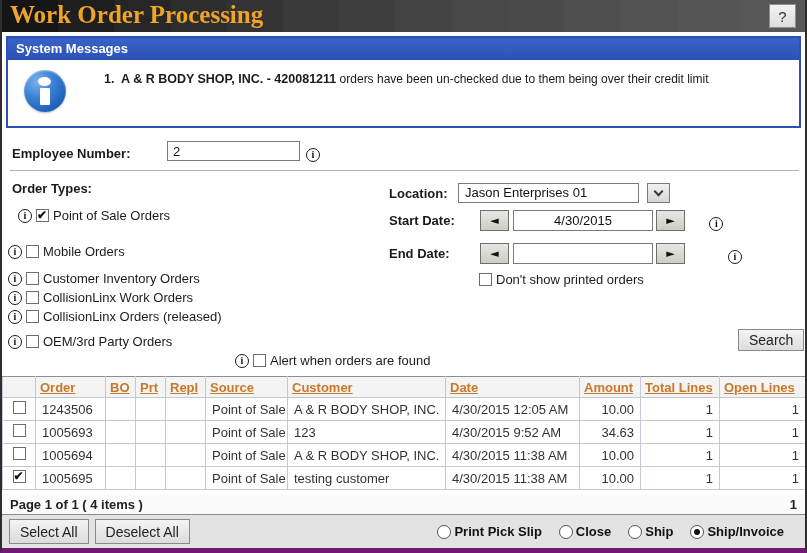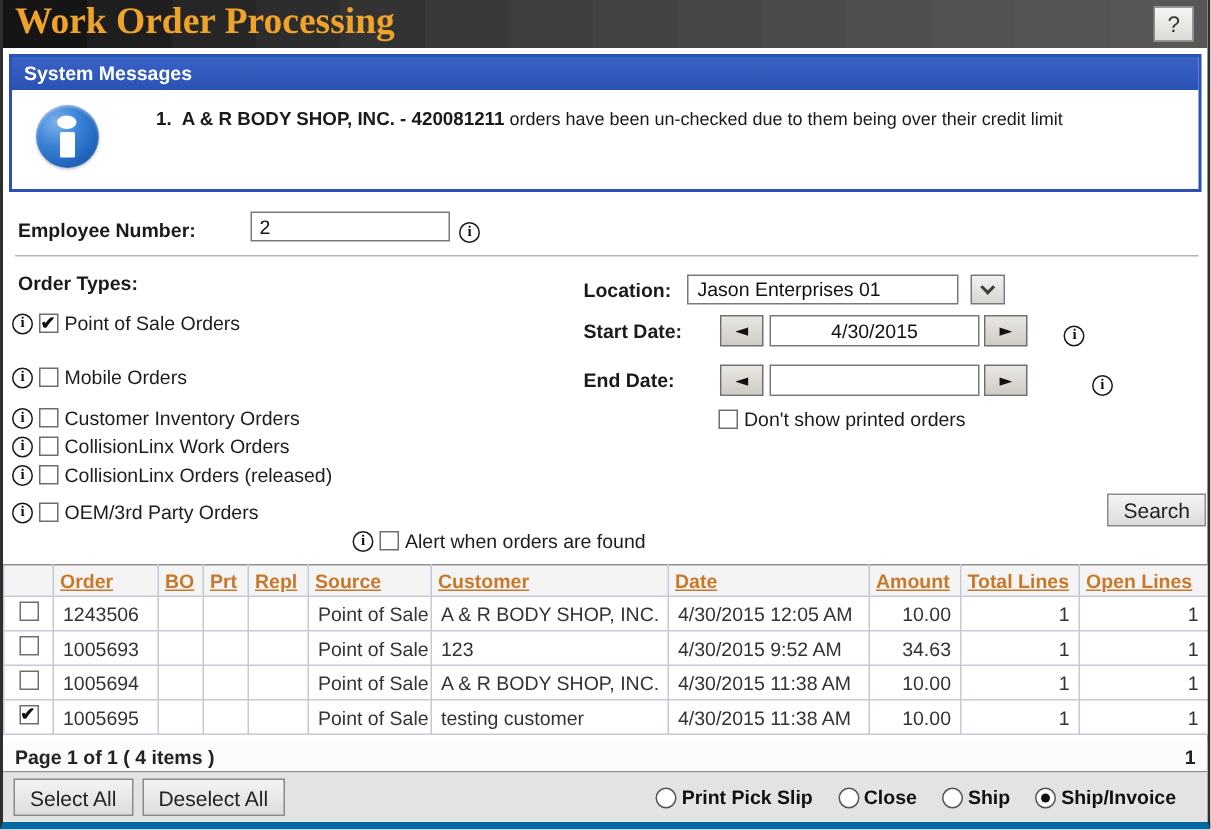--- a/index.html
+++ b/index.html
@@ -1,20 +1,20 @@
 <!DOCTYPE html>
 <html style="--title-gold: #EFA32B; --panel-blue: #2B51B5; --link-orange: #C9782A; --info-blue: #2E77D0;"><head>
 <meta charset="utf-8">
 <style>
   * { box-sizing: border-box; margin: 0; padding: 0; }
   body { font-family: "Liberation Sans", sans-serif; background: #fff; }
   .window {
     position: relative; width: 807px; height: 553px; background: #fff;
     border-left: 2px solid #2e2e2e; border-right: 2px solid #2e2e2e;
-    border-bottom: 5px solid #0369a1; overflow: hidden;
+    border-bottom: 5px solid #701a75; overflow: hidden;
   }
   .abs { position: absolute; }
 
   
   .titlebar {
     position: absolute; left: 0; top: 0; width: 100%; height: 32px;
     background: linear-gradient(to right,
       #151515 0%, #151515 7%, #1e1e1e 7%, #1e1e1e 14%, #262626 14%, #262626 21%,
       #2d2d2d 21%, #2d2d2d 28%, #333 28%, #333 35%, #393939 35%, #393939 42%,
       #3e3e3e 42%, #3e3e3e 49%, #434343 49%, #434343 56%, #474747 56%, #474747 63%,
@@ -182,21 +182,21 @@
   
   <span class="lbl abs" style="left:10px;top:146px;">Employee Number:</span>
   <input class="txt abs" style="left: 165px; top: 141px; width: 133px;" value="2">
   <span class="info-i abs" style="left:304px;top:144px;"></span>
 
   <div class="divider"></div>
 
   
   <span class="lbl abs" style="left:10px;top:181px;">Order Types:</span>
 
-  <div class="check-row abs" style="left:6px;top:208px;align-items:center;">
+  <div class="check-row abs" style="left:16px;top:208px;align-items:center;">
     <span class="info-i"></span>
     <span class="cb checked"></span>
     <span class="cap">Point of Sale Orders</span>
   </div>
   <div class="check-row abs" style="left:6px;top:244px;">
     <span class="info-i"></span>
     <span class="cb"></span>
     <span class="cap">Mobile Orders</span>
   </div>
   <div class="check-row abs" style="left:6px;top:271px;">

